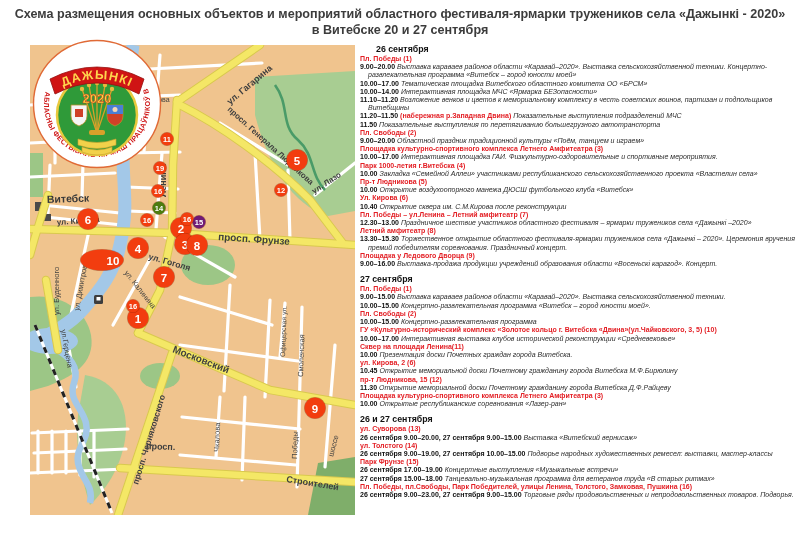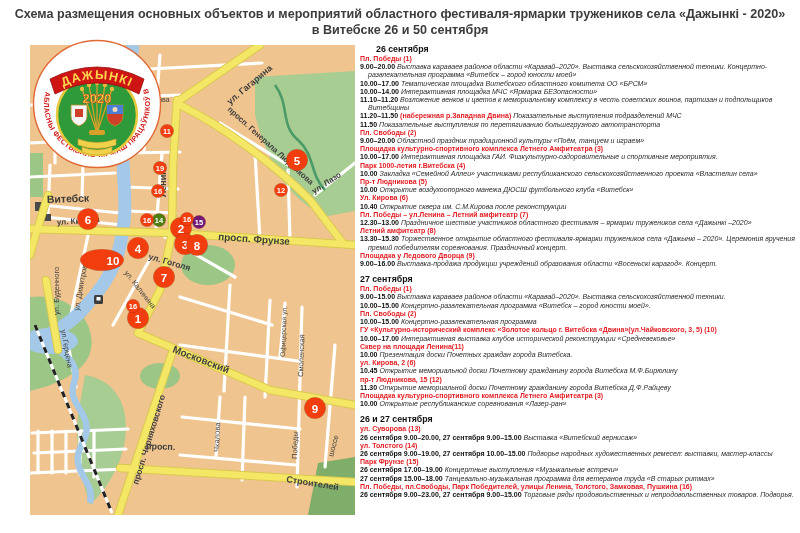--- a/index.html
+++ b/index.html
@@ -24,21 +24,21 @@
   .seg-p{font-weight:bold;}
   .seg-t{font-weight:bold;color:#111;}
   .seg-d{font-style:italic;color:#2a2a2a;}
   .seg-r{font-weight:bold;}
 </style>
 </head>
 <body>
 
 <div class="page-title">
   <div>Схема размещения основных объектов и мероприятий областного фестиваля-ярмарки тружеников села «Дажынкі - 2020»</div>
-  <div>в Витебске 26 и 50 сентября</div>
+  <div>в Витебске 20 и 27 сентября</div>
 </div>
 
 <div id="map">
   <svg id="map-base" width="325" height="470" viewBox="0 0 325 470">
 
     <rect x="0" y="0" width="325" height="470" fill="#f0c48e"></rect>
 
     <g fill="#a8cd92" stroke="none">
       <path d="M225,32 L325,26 L325,166 L298,171 C262,160 238,120 225,70 Z"></path>
       <ellipse cx="178" cy="220" rx="27" ry="20" fill="#9cc686"></ellipse>
@@ -215,24 +215,24 @@
       <div class="marker big" style="left: 108px; top: 273px; background: rgb(242, 61, 15);">1</div>
       <div class="marker big" style="left: 151px; top: 183px; background: rgb(242, 61, 15);">2</div>
       <div class="marker big" style="left: 155px; top: 199px; background: rgb(242, 61, 15);">3</div>
       <div class="marker big" style="left: 167px; top: 200px; background: rgb(242, 61, 15);">8</div>
       <div class="marker big" style="left: 108px; top: 203px; background: rgb(242, 61, 15);">4</div>
       <div class="marker big" style="left: 267px; top: 115px; background: rgb(242, 61, 15);">5</div>
       <div class="marker big" style="left: 58px; top: 174px; background: rgb(242, 61, 15);">6</div>
       <div class="marker big" style="left: 134px; top: 232px; background: rgb(242, 61, 15);">7</div>
       <div class="marker big" style="left: 285px; top: 363px; background: rgb(242, 61, 15);">9</div>
       <div class="marker big" style="left: 72px; top: 215px; background: rgb(242, 61, 15); padding-left: 22px;">10</div>
-      <div class="marker small" style="left: 137px; top: 86px; background: rgb(242, 61, 15);">11</div>
+      <div class="marker small" style="left: 137px; top: 94px; background: rgb(242, 61, 15);">11</div>
       <div class="marker small" style="left: 251px; top: 145px; background: rgb(242, 61, 15);">12</div>
       <div class="marker small" style="left: 130px; top: 123px; background: rgb(242, 61, 15);">19</div>
-      <div class="marker small" style="left: 129px; top: 175px; background: #4d7c0f;">14</div>
+      <div class="marker small" style="left: 129px; top: 163px; background: #4d7c0f;">14</div>
       <div class="marker small" style="left: 169px; top: 177px; background: #701a75;">15</div>
       <div class="marker small" style="left: 128px; top: 146px; background: rgb(242, 61, 15);">16</div>
       <div class="marker small" style="left: 117px; top: 175px; background: rgb(242, 61, 15);">16</div>
       <div class="marker small" style="left: 157px; top: 174px; background: rgb(242, 61, 15);">16</div>
       <div class="marker small" style="left: 103px; top: 261px; background: rgb(242, 61, 15);">16</div>
     </div>
 </div>
 
 <div id="schedule">
     <div class="sec-head first">26 сентября</div>

